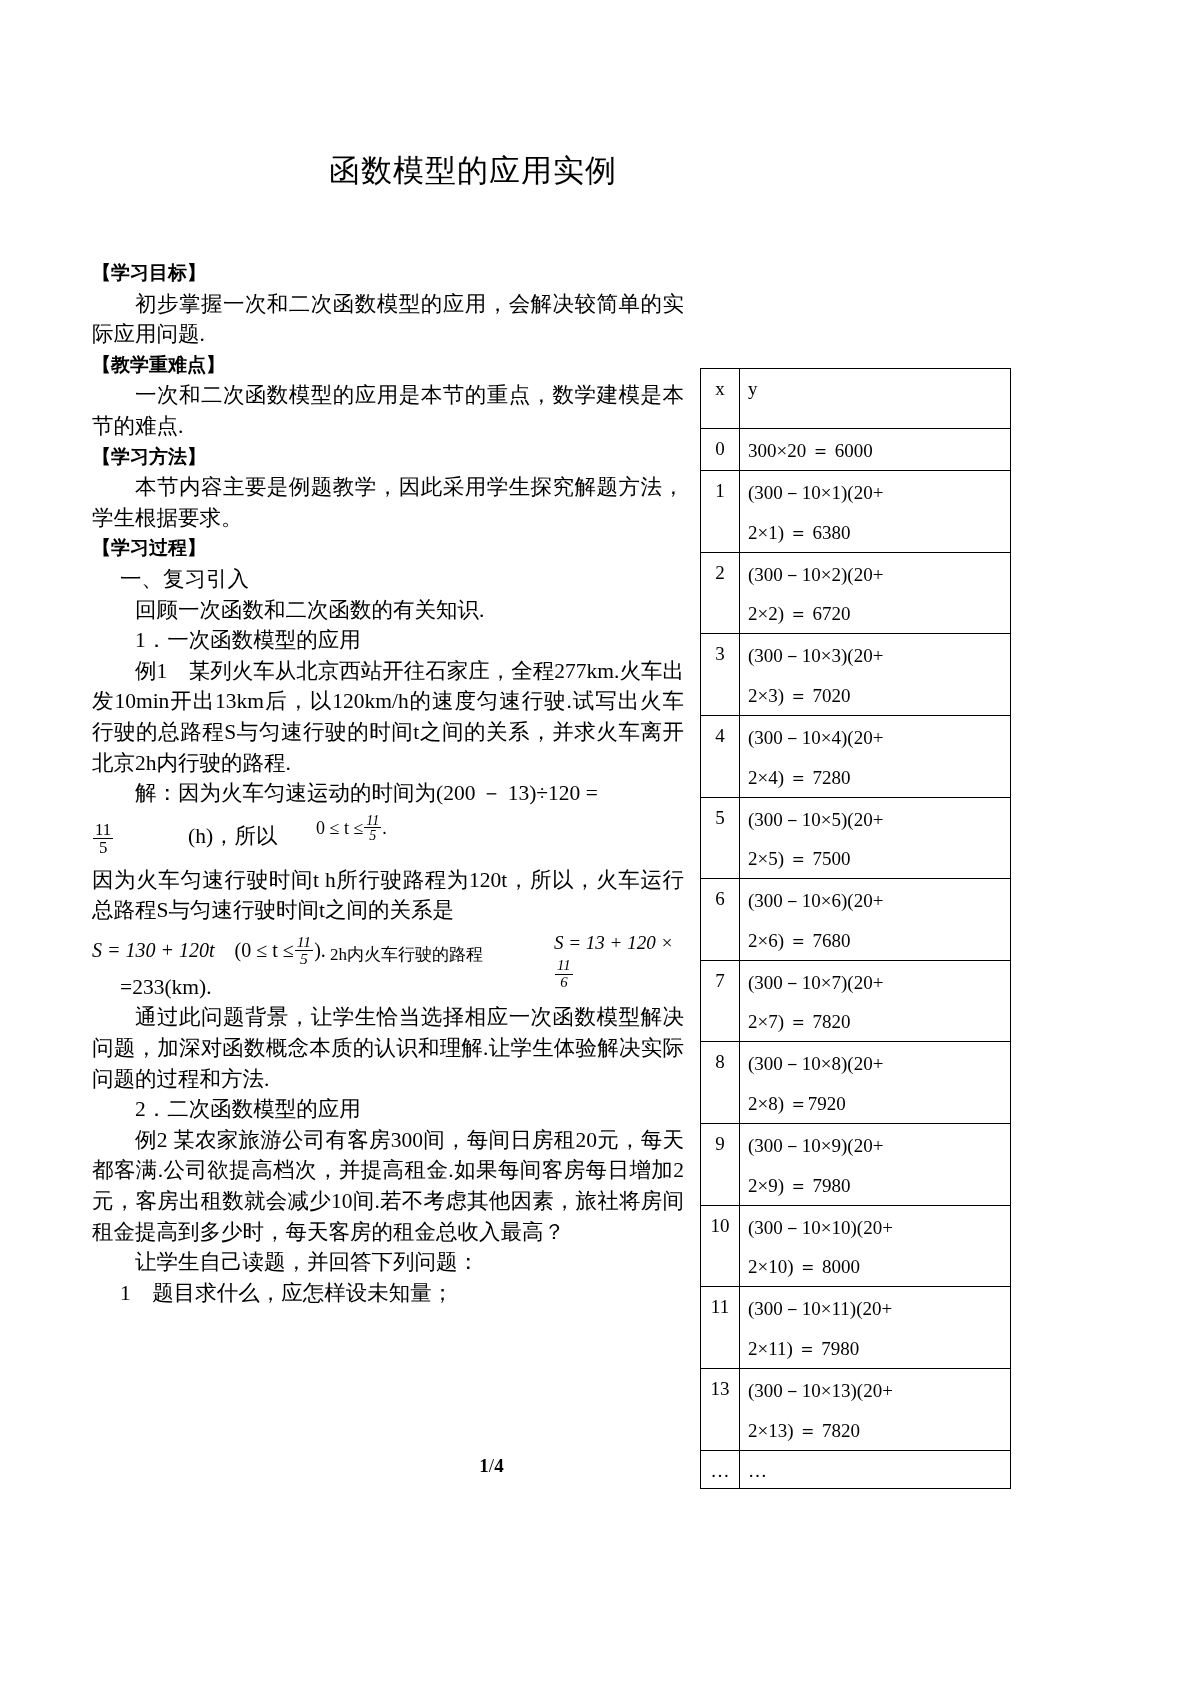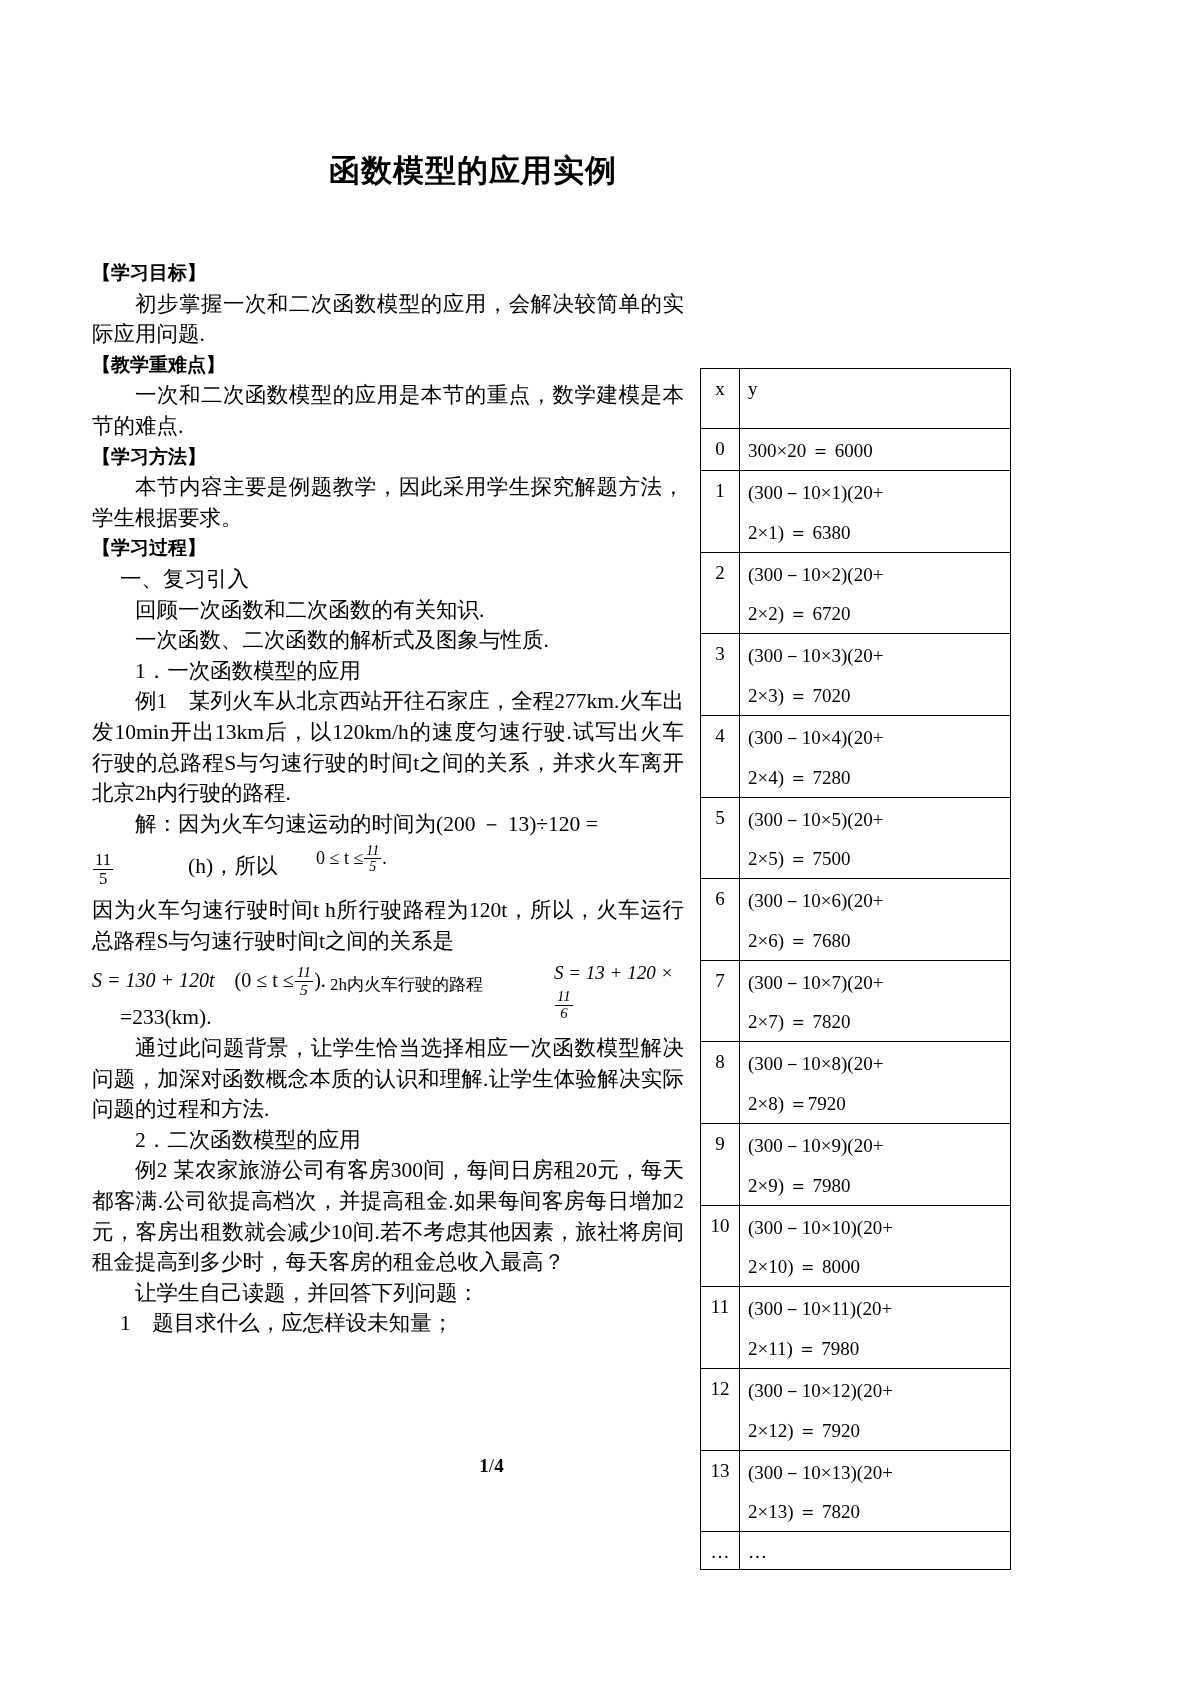--- a/index.html
+++ b/index.html
@@ -21,21 +21,21 @@
     width: 1191px;
     height: 1684px;
   }
   
   .doc-title {
     position: absolute;
     left: 0; top: 150px;
     width: 946px;
     text-align: center;
     font-size: 31px;
-    font-weight: bold;
+    font-weight: normal;
     letter-spacing: 1px;
   }
   
   .text-col {
     position: absolute;
     left: 92px;
     top: 258px;
     width: 592px;
     font-size: 21.5px;
     line-height: 30.6px;
@@ -181,21 +181,20 @@
 
     <div class="sec-head">【教学重难点】</div>
     <div class="p-ind">一次和二次函数模型的应用是本节的重点，数学建模是本节的难点.</div>
 
     <div class="sec-head">【学习方法】</div>
     <div class="p-ind">本节内容主要是例题教学，因此采用学生探究解题方法，学生根据要求。</div>
 
     <div class="sec-head">【学习过程】</div>
     <div class="p-flat">一、复习引入</div>
     <div class="p-ind">回顾一次函数和二次函数的有关知识.</div>
-    <div class="p-ind">一次函数、二次函数的解析式及图象与性质.</div>
     <div class="p-ind">1．一次函数模型的应用</div>
     <div class="p-ind">例1　某列火车从北京西站开往石家庄，全程277km.火车出发10min开出13km后，以120km/h的速度匀速行驶.试写出火车行驶的总路程S与匀速行驶的时间t之间的关系，并求火车离开北京2h内行驶的路程.</div>
 
     <div class="p-ind">解：因为火车匀速运动的时间为(200 － 13)÷120 =</div>
 
     <div class="sol-frac-line">
       <span class="lead">
         <span class="frac">
           <span class="nu">11</span>
           <span class="de">5</span>
@@ -314,27 +313,20 @@
           </td>
         </tr>
         <tr>
           <td class="xcell">11</td>
           <td class="ycell">
             <span class="cell-l1"><span>(300</span><span>－</span><span>10×11)(20</span><span>+</span></span>
             <span class="cell-l2">2×11) ＝ 7980</span>
           </td>
         </tr>
         <tr>
-          <td class="xcell">12</td>
-          <td class="ycell">
-            <span class="cell-l1"><span>(300</span><span>－</span><span>10×12)(20</span><span>+</span></span>
-            <span class="cell-l2">2×12) ＝ 7920</span>
-          </td>
-        </tr>
-        <tr>
           <td class="xcell">13</td>
           <td class="ycell">
             <span class="cell-l1"><span>(300</span><span>－</span><span>10×13)(20</span><span>+</span></span>
             <span class="cell-l2">2×13) ＝ 7820</span>
           </td>
         </tr>
         <tr>
           <td class="xcell">…</td>
           <td class="ycell">
             <span class="single-line">…</span>

